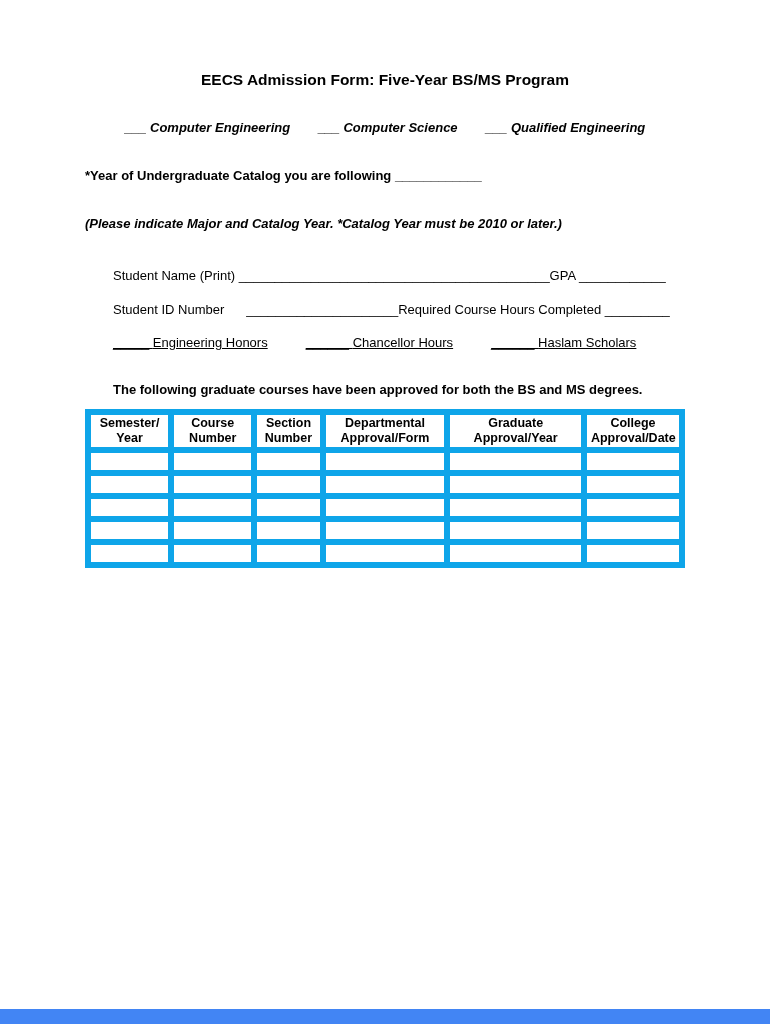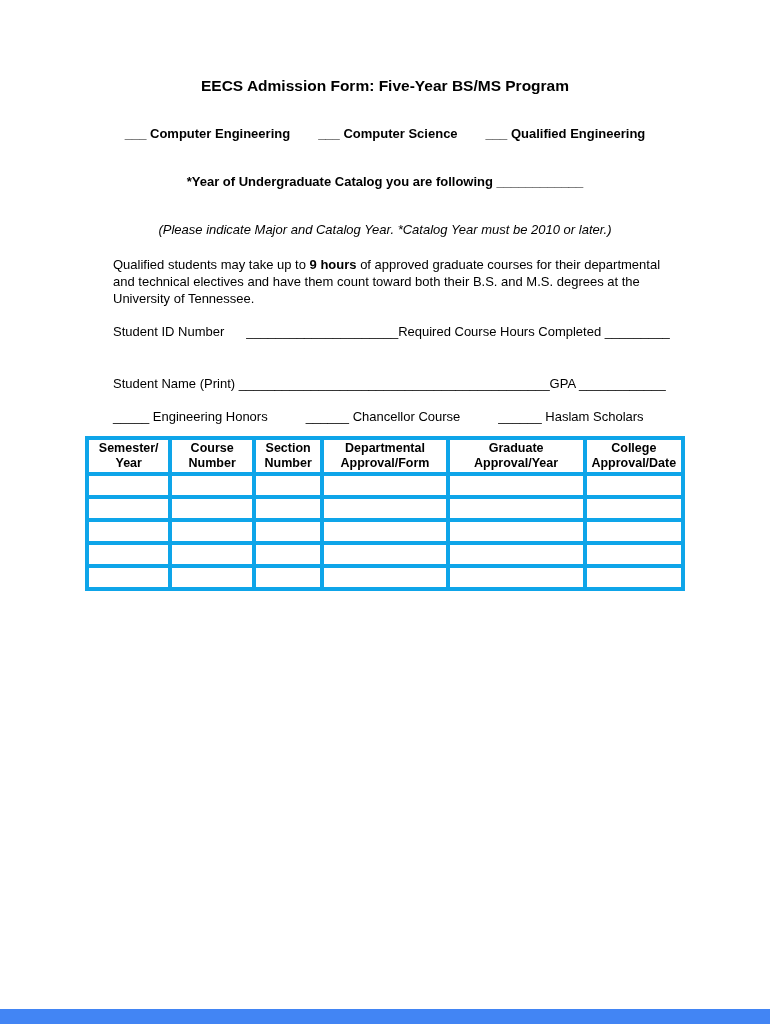--- a/index.html
+++ b/index.html
@@ -7,84 +7,83 @@
     width: 770px;
     height: 1024px;
     background: #ffffff;
     font-family: "Liberation Sans", sans-serif;
     color: #000000;
     position: relative;
     overflow: hidden;
   }
   .page {
     width: 600px;
-    margin: 16px auto;
+    margin: 10px auto;
     padding-top: 60px;
     font-size: 13px;
     line-height: 1.3;
   }
   .indent { padding-left: 28px; padding-right: 0; }
   .doc-title {
     text-align: center;
     font-weight: bold;
     font-size: 15.5px;
   }
   .majors-line {
     margin-top: 30px;
     text-align: center;
     font-weight: bold;
     white-space: nowrap;
   }
-  .majors-line .major-option { margin: 0 14px; }
+  .majors-line .major-option { margin: 0 14px; font-style: italic; }
   .catalog-line {
     margin-top: 31px;
-    text-align: center;
+    text-align: left;
     font-weight: bold;
     white-space: nowrap;
   }
   .note-line {
     margin-top: 31px;
-    text-align: center;
-    font-weight: normal;
+    font-weight: bold;
     font-style: italic;
   }
   .intro-para {
     margin-top: 18px;
   }
   .field-line {
     margin-top: 17px;
     white-space: nowrap;
   }
   .first-field { margin-top: 35px; }
   .blank { letter-spacing: 0; }
   .gap-sm { display: inline-block; width: 22px; }
   .programs-heading {
     margin-top: 31px;
     font-weight: bold;
   }
   .programs-line {
     margin-top: 16px;
     white-space: nowrap;
   }
-  .programs-line .program-option { margin-right: 38px; }
+  .programs-line .program-option { margin-right: 38px; text-decoration: underline; }
   .programs-line .program-option:last-child { margin-right: 0; }
   .sig-line { margin-top: 29px; white-space: nowrap; }
   .dept-line { margin-top: 33px; white-space: nowrap; }
   .table-caption {
     margin-top: 31px;
     font-weight: bold;
   }
   table.courses {
     width: 600px;
     margin-top: 10px;
     border-collapse: collapse;
     table-layout: fixed;
   }
   table.courses th, table.courses td {
-    border: 4px solid #0ea5e9;
+    border: 6px solid #0ea5e9;
   }
   table.courses th {
     font-size: 12.5px;
     font-weight: bold;
     text-align: center;
     vertical-align: top;
     padding: 1px 4px 2px 4px;
     line-height: 1.15;
   }
   table.courses td {
@@ -115,38 +114,38 @@
   <div class="majors-line">
     <span class="major-option"><span class="blank">___ </span><span>Computer Engineering</span></span><span class="major-option"><span class="blank">___ </span><span>Computer Science</span></span><span class="major-option"><span class="blank">___ </span><span>Qualified Engineering</span></span>
   </div>
 
   <div class="catalog-line">
     <span>*Year of Undergraduate Catalog you are following </span><span class="blank">____________</span>
   </div>
 
   <div class="note-line">(Please indicate Major and Catalog Year.  *Catalog Year must be 2010 or later.)</div>
 
-  <p class="intro-para indent"><span>Qualified students may take up to </span><b>9 hours</b><span> of approved graduate courses for their departmental and technical electives and have them count toward both their B.S. and M.S. degrees at the University of Tennessee.</span></p>
+
+  <div class="field-line first-field indent">
+    <span>Student Name (Print) </span><span class="blank">___________________________________________</span><span>GPA </span><span class="blank">____________</span>
+  </div>
 
   <div class="field-line indent">
     <span>Student ID Number</span><span class="gap-sm"></span><span class="blank">_____________________</span><span>Required Course Hours Completed </span><span class="blank">_________</span>
   </div>
 
-  <div class="field-line first-field indent">
-    <span>Student Name (Print) </span><span class="blank">___________________________________________</span><span>GPA </span><span class="blank">____________</span>
-  </div>
-
 
 
   <div class="programs-line indent">
-    <span class="program-option"><span class="blank">_____ </span><span>Engineering Honors</span></span><span class="program-option"><span class="blank">______ </span><span>Chancellor Course</span></span><span class="program-option"><span class="blank">______ </span><span>Haslam Scholars</span></span>
-  </div>
-
-
-
+    <span class="program-option"><span class="blank">_____ </span><span>Engineering Honors</span></span><span class="program-option"><span class="blank">______ </span><span>Chancellor Hours</span></span><span class="program-option"><span class="blank">______ </span><span>Haslam Scholars</span></span>
+  </div>
+
+
+
+  <div class="table-caption indent">The following graduate courses have been approved for both the BS and MS degrees.</div>
 
   <table class="courses">
     <colgroup>
       <col class="col-sem">
         <col class="col-course">
         <col class="col-sec">
         <col class="col-dept">
         <col class="col-grad">
         <col class="col-coll">
     </colgroup>

